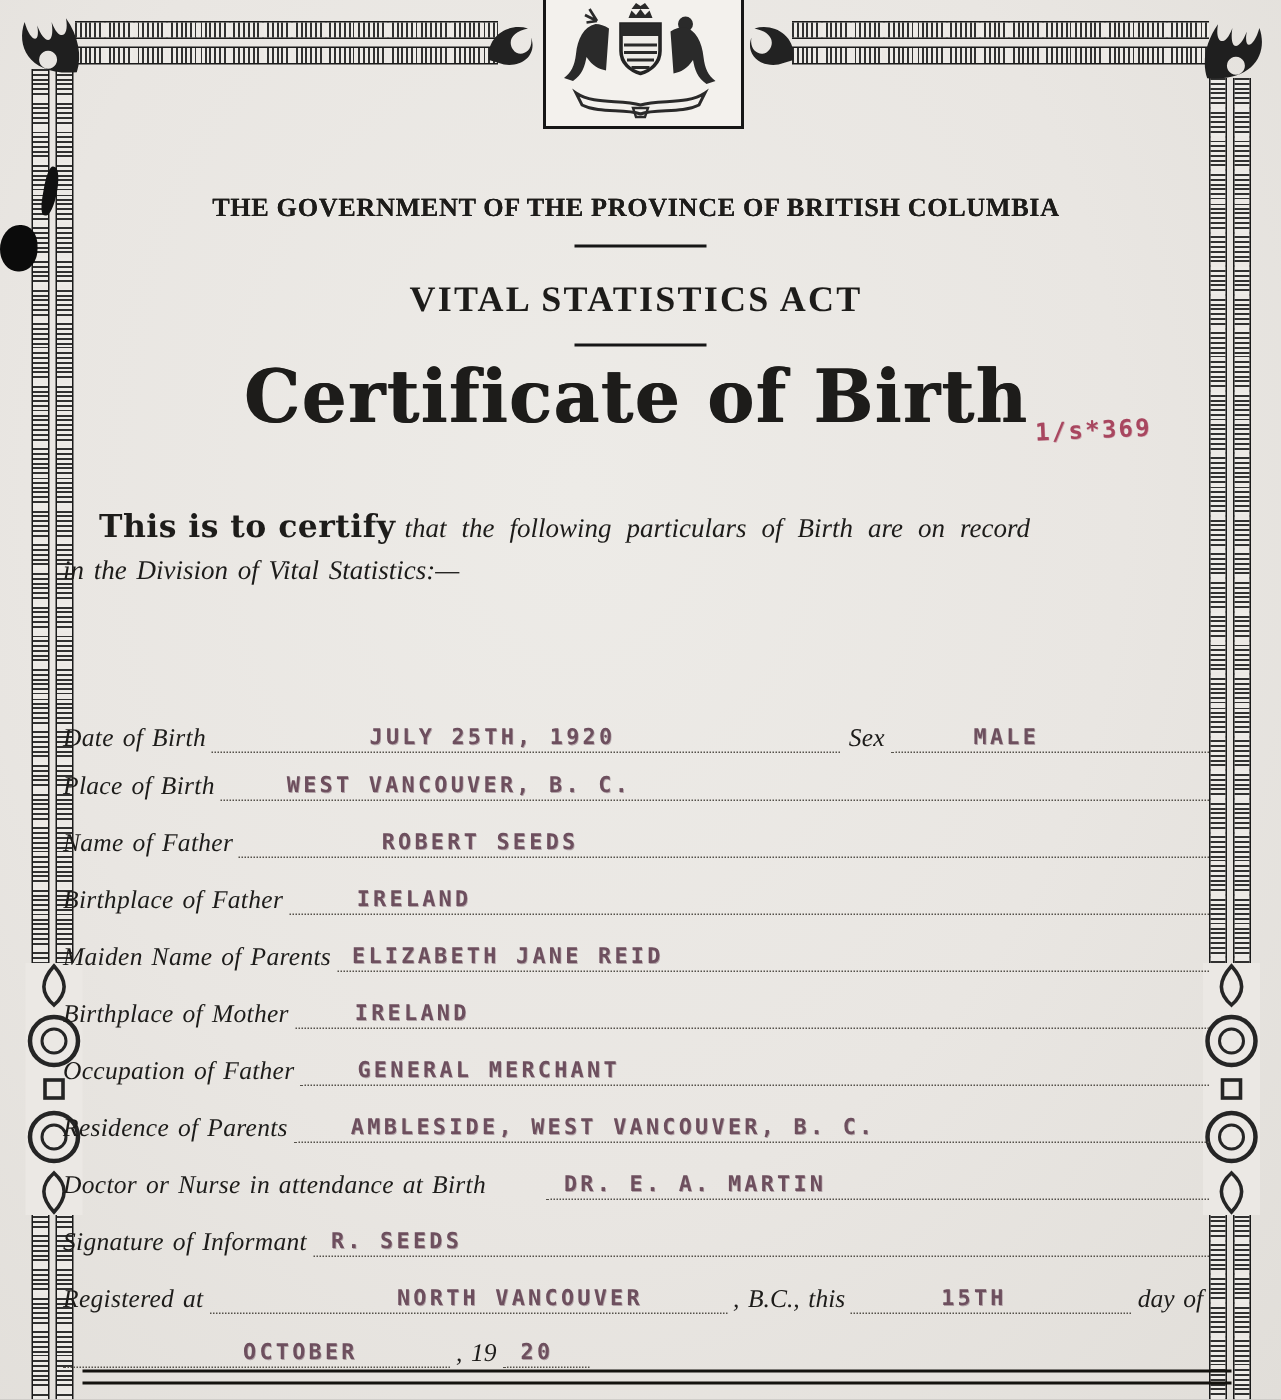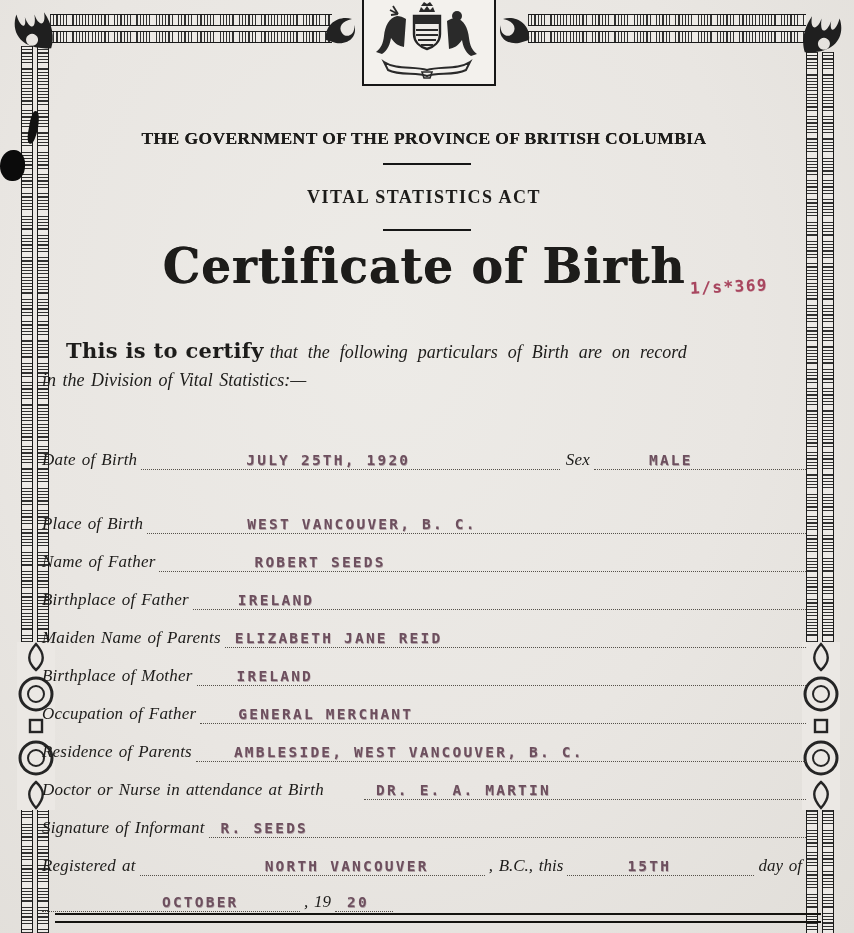--- a/index.html
+++ b/index.html
@@ -30,21 +30,21 @@
     position:absolute; width:38px; height:168px; background:#ebe8e4;
   }
   
   .arms-box{
     position:absolute; left:362px; top:-2px; width:130px; height:84px;
     background:#f3f1ed; border:2px solid #161616;
   }
   
   .center-block{position:absolute; left:42px; right:48px; text-align:center;}
   .gov-line{top:128px; font-size:17.5px; letter-spacing:.4px; font-weight:bold; text-shadow:0 0 .3px #1d1c1a;}
-  .act-line{top:187px; font-size:18px; letter-spacing:1.5px; font-weight:bold;}
+  .act-line{top:187px; font-size:24px; letter-spacing:1.5px; font-weight:bold;}
   .divider{position:absolute; left:50%; transform:translateX(-50%); width:88px; height:2.2px; background:#161616;}
   .cert-title{
     top:238px; font-family:"DejaVu Serif", serif; font-weight:bold;
     font-size:47px; letter-spacing:1px; transform:scaleY(1.04);
     text-shadow:.6px 0 0 #1d1c1a;
   }
   .reg-number{
     position:absolute; left:690px; top:277px;
     font-family:"DejaVu Sans Mono", monospace; font-size:16px; font-weight:bold;
     color:#a8465f; letter-spacing:1.5px; transform:rotate(-2.5deg);
@@ -76,21 +76,21 @@
   .typed{
     font-family:"DejaVu Sans Mono", monospace; font-size:14.5px; font-weight:bold;
     color:#6d4f5e; letter-spacing:2.2px; white-space:nowrap; line-height:1;
     padding-bottom:2px;
     text-shadow:.5px .5px 0 rgba(109,79,94,.45);
   }
   .printed{
     font-style:italic; font-size:17px; white-space:nowrap; line-height:1;
     padding:0 4px 2px 4px; word-spacing:1.5px;
   }
-  .i105{margin-left:105px}.i100{margin-left:100px}.i95{margin-left:95px}
+  .i105{margin-left:105px}.i100{margin-left:44px}.i95{margin-left:95px}
   .i55{margin-left:55px}.i45{margin-left:45px}.i40{margin-left:40px}
   .i38{margin-left:38px}.i12{margin-left:12px}.i10{margin-left:10px}
   .i125{margin-left:125px}.i120{margin-left:120px}.i60{margin-left:60px}
   
   .punch-hole{
     position:absolute; left:0px; top:150px; width:25px; height:31px;
     background:#0b0b0b; border-radius:55% 45% 50% 50%;
   }
   .ink-mark{
     position:absolute; left:29px; top:111px; width:9px; height:33px;
@@ -192,21 +192,21 @@
   <div class="divider" style="top:229px;"></div>
   <div class="center-block cert-title">Certificate of Birth</div>
   <div class="reg-number">1/s*369</div>
 
   <div class="certify-l1">
     <span class="lead">This is to certify</span><span class="rest">that the following particulars of Birth are on record</span>
   </div>
   <div class="certify-l2">in the Division of Vital Statistics:—</div>
 
 
-  <div class="row" style="top:444px;">
+  <div class="row" style="top:476px;">
     <span class="lbl">Date of Birth</span>
     <span class="fill">
         <span class="typed i105">JULY 25TH, 1920</span>
       </span>
     <span class="lbl" style="padding-left:6px;">Sex</span>
     <span class="fill fixed" style="width:212px;">
         <span class="typed i55">MALE</span>
       </span>
   </div>
 

